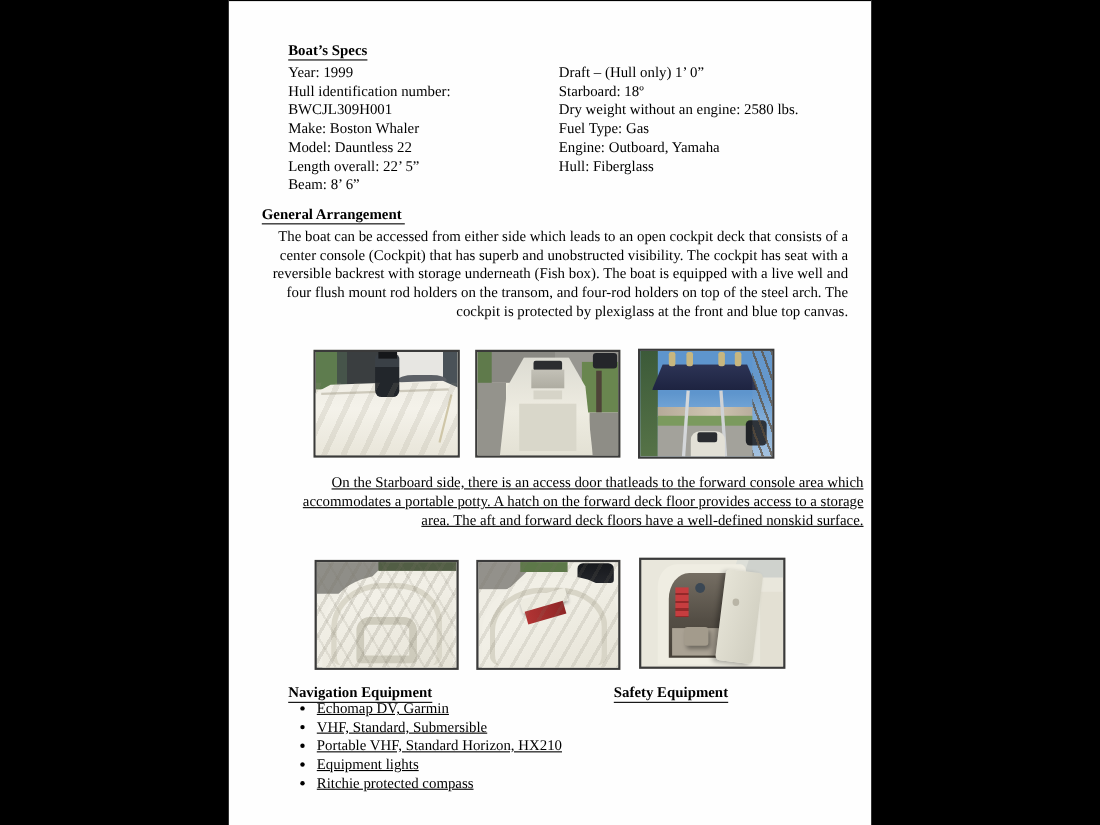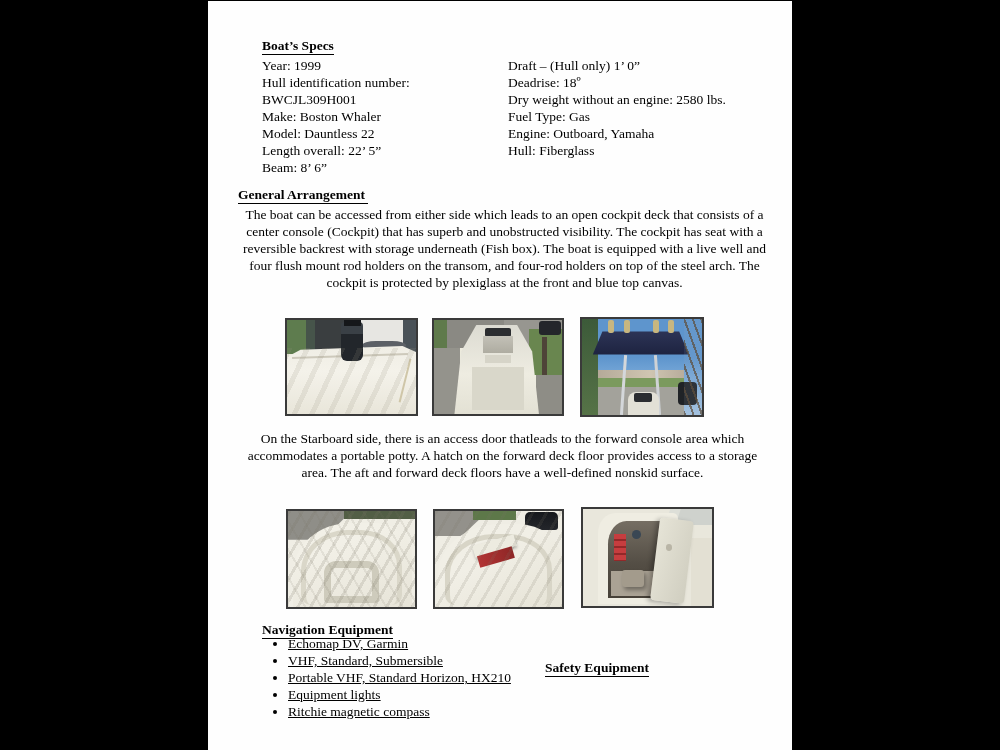--- a/index.html
+++ b/index.html
@@ -12,21 +12,21 @@
 
   .page { position:absolute; left:208px; top:0; width:584px; height:750px;
           background:#fefefe; border-top:1px solid #000; }
 
   .h { position:absolute; font-weight:bold; font-size:13.5px; line-height:15px;
        border-bottom:1.5px solid #000; padding-bottom:1px; white-space:pre; }
 
   .speccol { position:absolute; }
   .line { font-size:13.5px; line-height:17px; white-space:pre; }
 
-  .para { position:absolute; font-size:13.5px; line-height:17px; text-align:center; }
+  .para { position:absolute; font-size:13.5px; line-height:17px; text-align:right; }
 
   .blist { position:absolute; list-style:disc outside; padding-left:26px; }
   .blist li { font-size:13.5px; line-height:17px; }
 
   
   .photo { position:absolute; border:2px solid #3a3a3a; background:#eceadd; overflow:hidden; }
   .photo > div { position:absolute; }
 
   
   #ph1 .bgtop { left:0; top:0; right:0; height:36%;
@@ -129,27 +129,27 @@
 
   
   #specs-title   { left:54px;  top:37px; }
   #specs-left    { left:54px;  top:56px; }
   #specs-right   { left:300px; top:56px; }
   #ga-title      { left:30px;  top:186px; }
   #ga-body       { left:30px;  top:205px; width:533px; }
   #ph1 { left:77px;  top:317px; width:133px; height:98px; }
   #ph2 { left:224px; top:317px; width:132px; height:98px; }
   #ph3 { left:372px; top:316px; width:124px; height:100px; }
-  #para2         { left:28px;  top:429px; width:533px; }
+  #para2         { left:44px;  top:429px; width:533px;text-decoration:underline; }
   #ph4 { left:78px;  top:508px; width:131px; height:100px; }
   #ph5 { left:225px; top:508px; width:131px; height:100px; }
   #ph6 { left:373px; top:506px; width:133px; height:101px; }
   #nav-title     { left:54px;  top:621px; }
   #nav-list      { left:54px;  top:634px; width:300px;text-decoration:underline; }
-  #safety-title  { left:337px; top:621px;margin-top:38px; }
+  #safety-title  { left:350px; top:621px; }
   #safety-list   { left:347px; top:638px; width:130px; }
 </style>
 </head>
 <body>
 
 <div id="lb-left" class="letterbox"></div>
 <div id="lb-right" class="letterbox"></div>
 
 <div class="page">
 
@@ -160,21 +160,21 @@
     <div class="line">Hull identification number:</div>
     <div class="line">BWCJL309H001</div>
     <div class="line">Make: Boston Whaler</div>
     <div class="line">Model: Dauntless 22</div>
     <div class="line">Length overall: 22’ 5”</div>
     <div class="line">Beam: 8’ 6”</div>
   </div>
 
   <div id="specs-right" class="speccol">
     <div class="line">Draft – (Hull only) 1’ 0”</div>
-    <div class="line">Deadrise: 18º</div>
+    <div class="line">Starboard: 18º</div>
     <div class="line">Dry weight without an engine: 2580 lbs.</div>
     <div class="line">Fuel Type: Gas</div>
     <div class="line">Engine: Outboard, Yamaha</div>
     <div class="line">Hull: Fiberglass</div>
   </div>
 
   <div id="ga-title" class="h">General Arrangement </div>
   <div id="ga-body" class="para">The boat can be accessed from either side which leads to an open cockpit deck that consists of a center console (Cockpit) that has superb and unobstructed visibility. The cockpit has seat with a reversible backrest with storage underneath (Fish box). The boat is equipped with a live well and four flush mount rod holders on the transom, and four-rod holders on top of the steel arch. The cockpit is protected by plexiglass at the front and blue top canvas.</div>
 
   <div id="ph1" class="photo">
@@ -257,18 +257,18 @@
     <div class="door"></div>
     <div class="hinge"></div>
   </div>
 
   <div id="nav-title" class="h">Navigation Equipment</div>
   <ul id="nav-list" class="blist">
     <li>Echomap DV, Garmin</li>
     <li>VHF, Standard, Submersible</li>
     <li>Portable VHF, Standard Horizon, HX210</li>
     <li>Equipment lights</li>
-    <li>Ritchie magnetic compass</li>
+    <li>Ritchie protected compass</li>
   </ul>
 
   <div id="safety-title" class="h">Safety Equipment</div>
 
 </div>
 
 </body></html>

